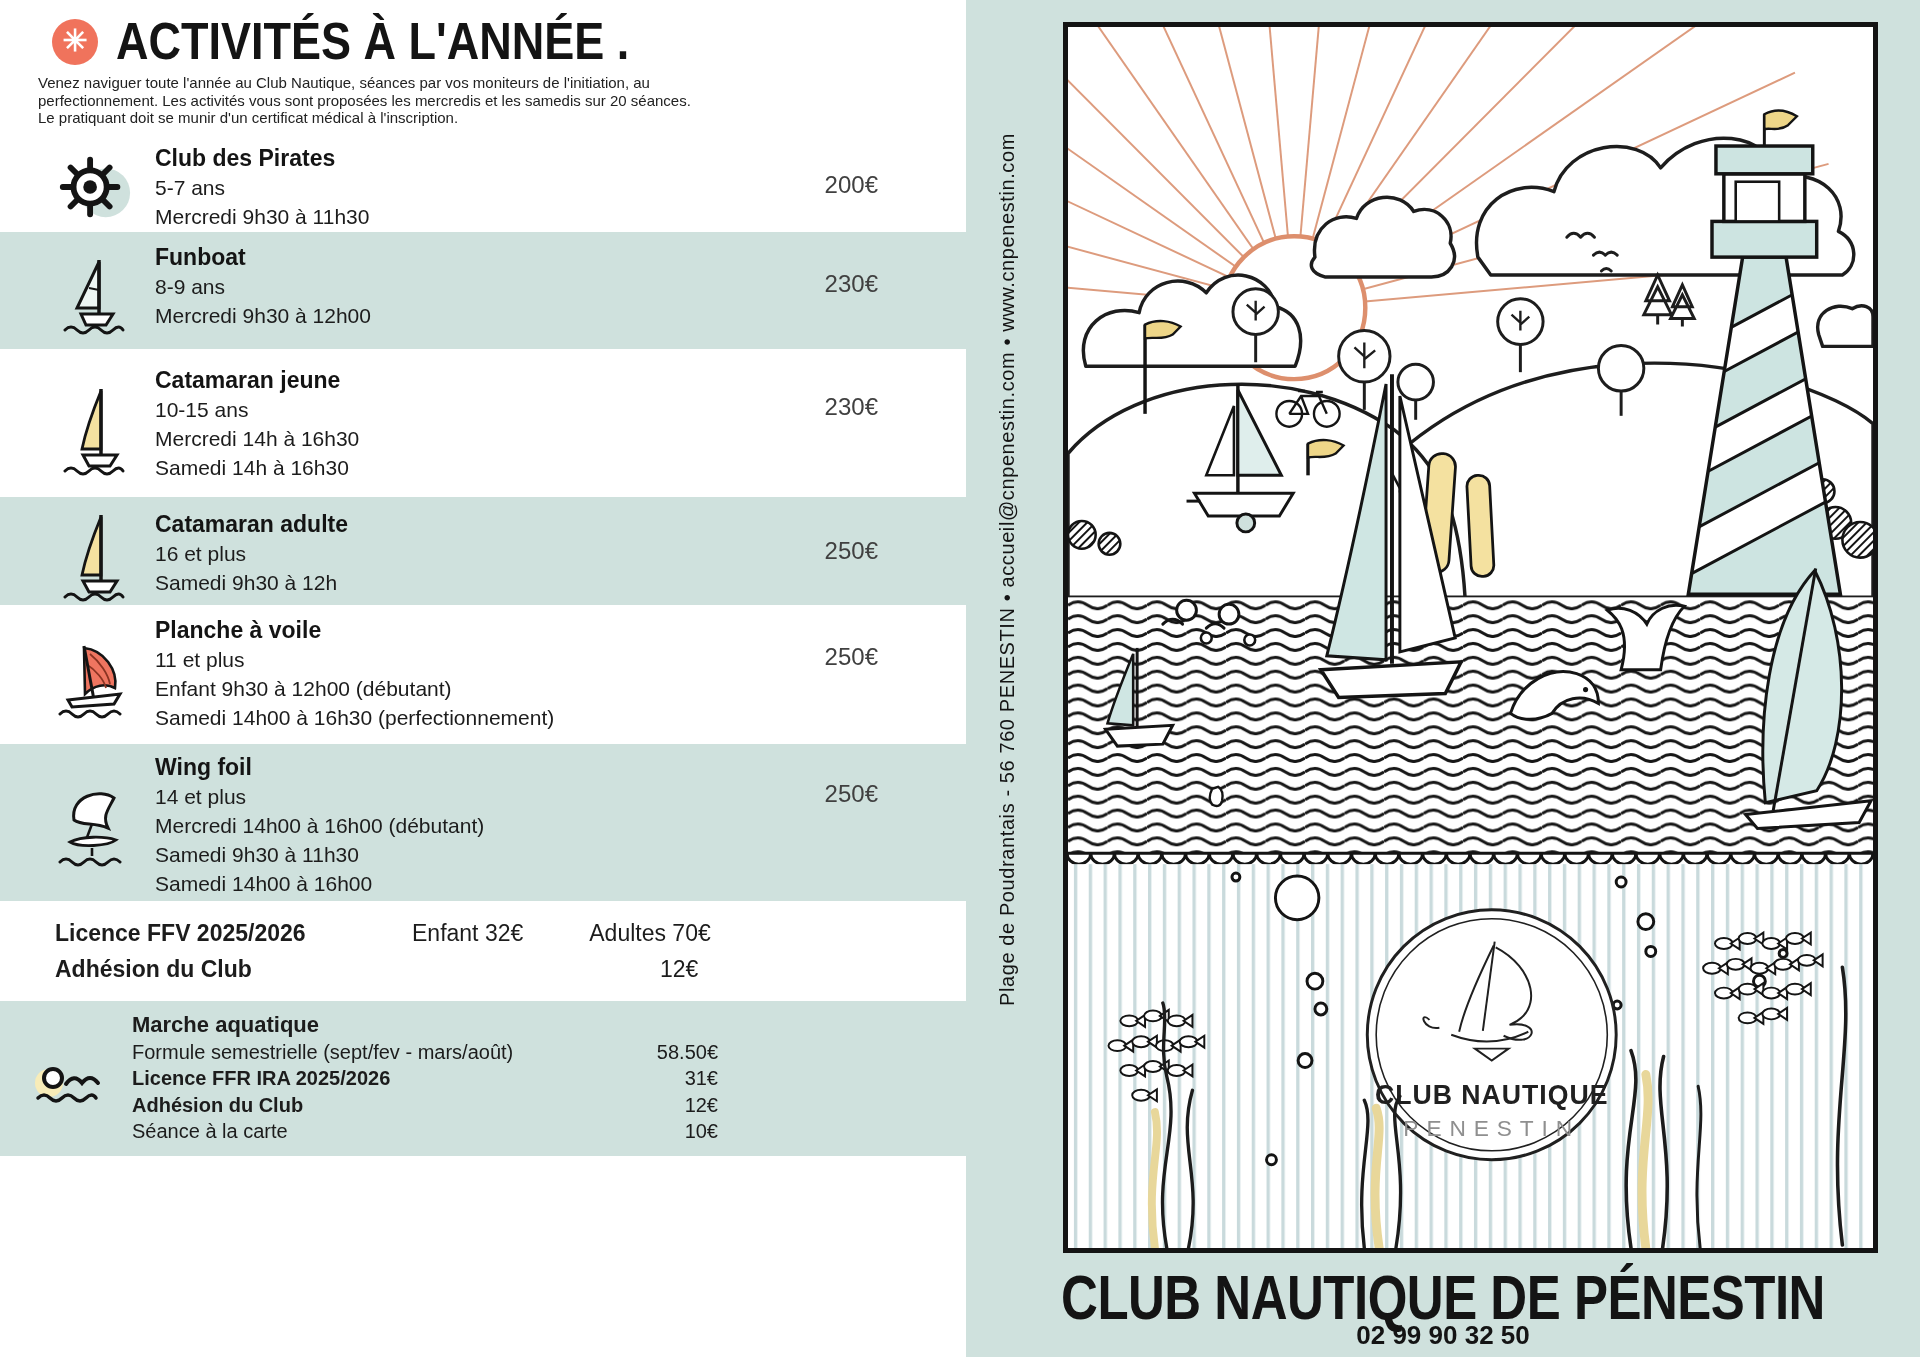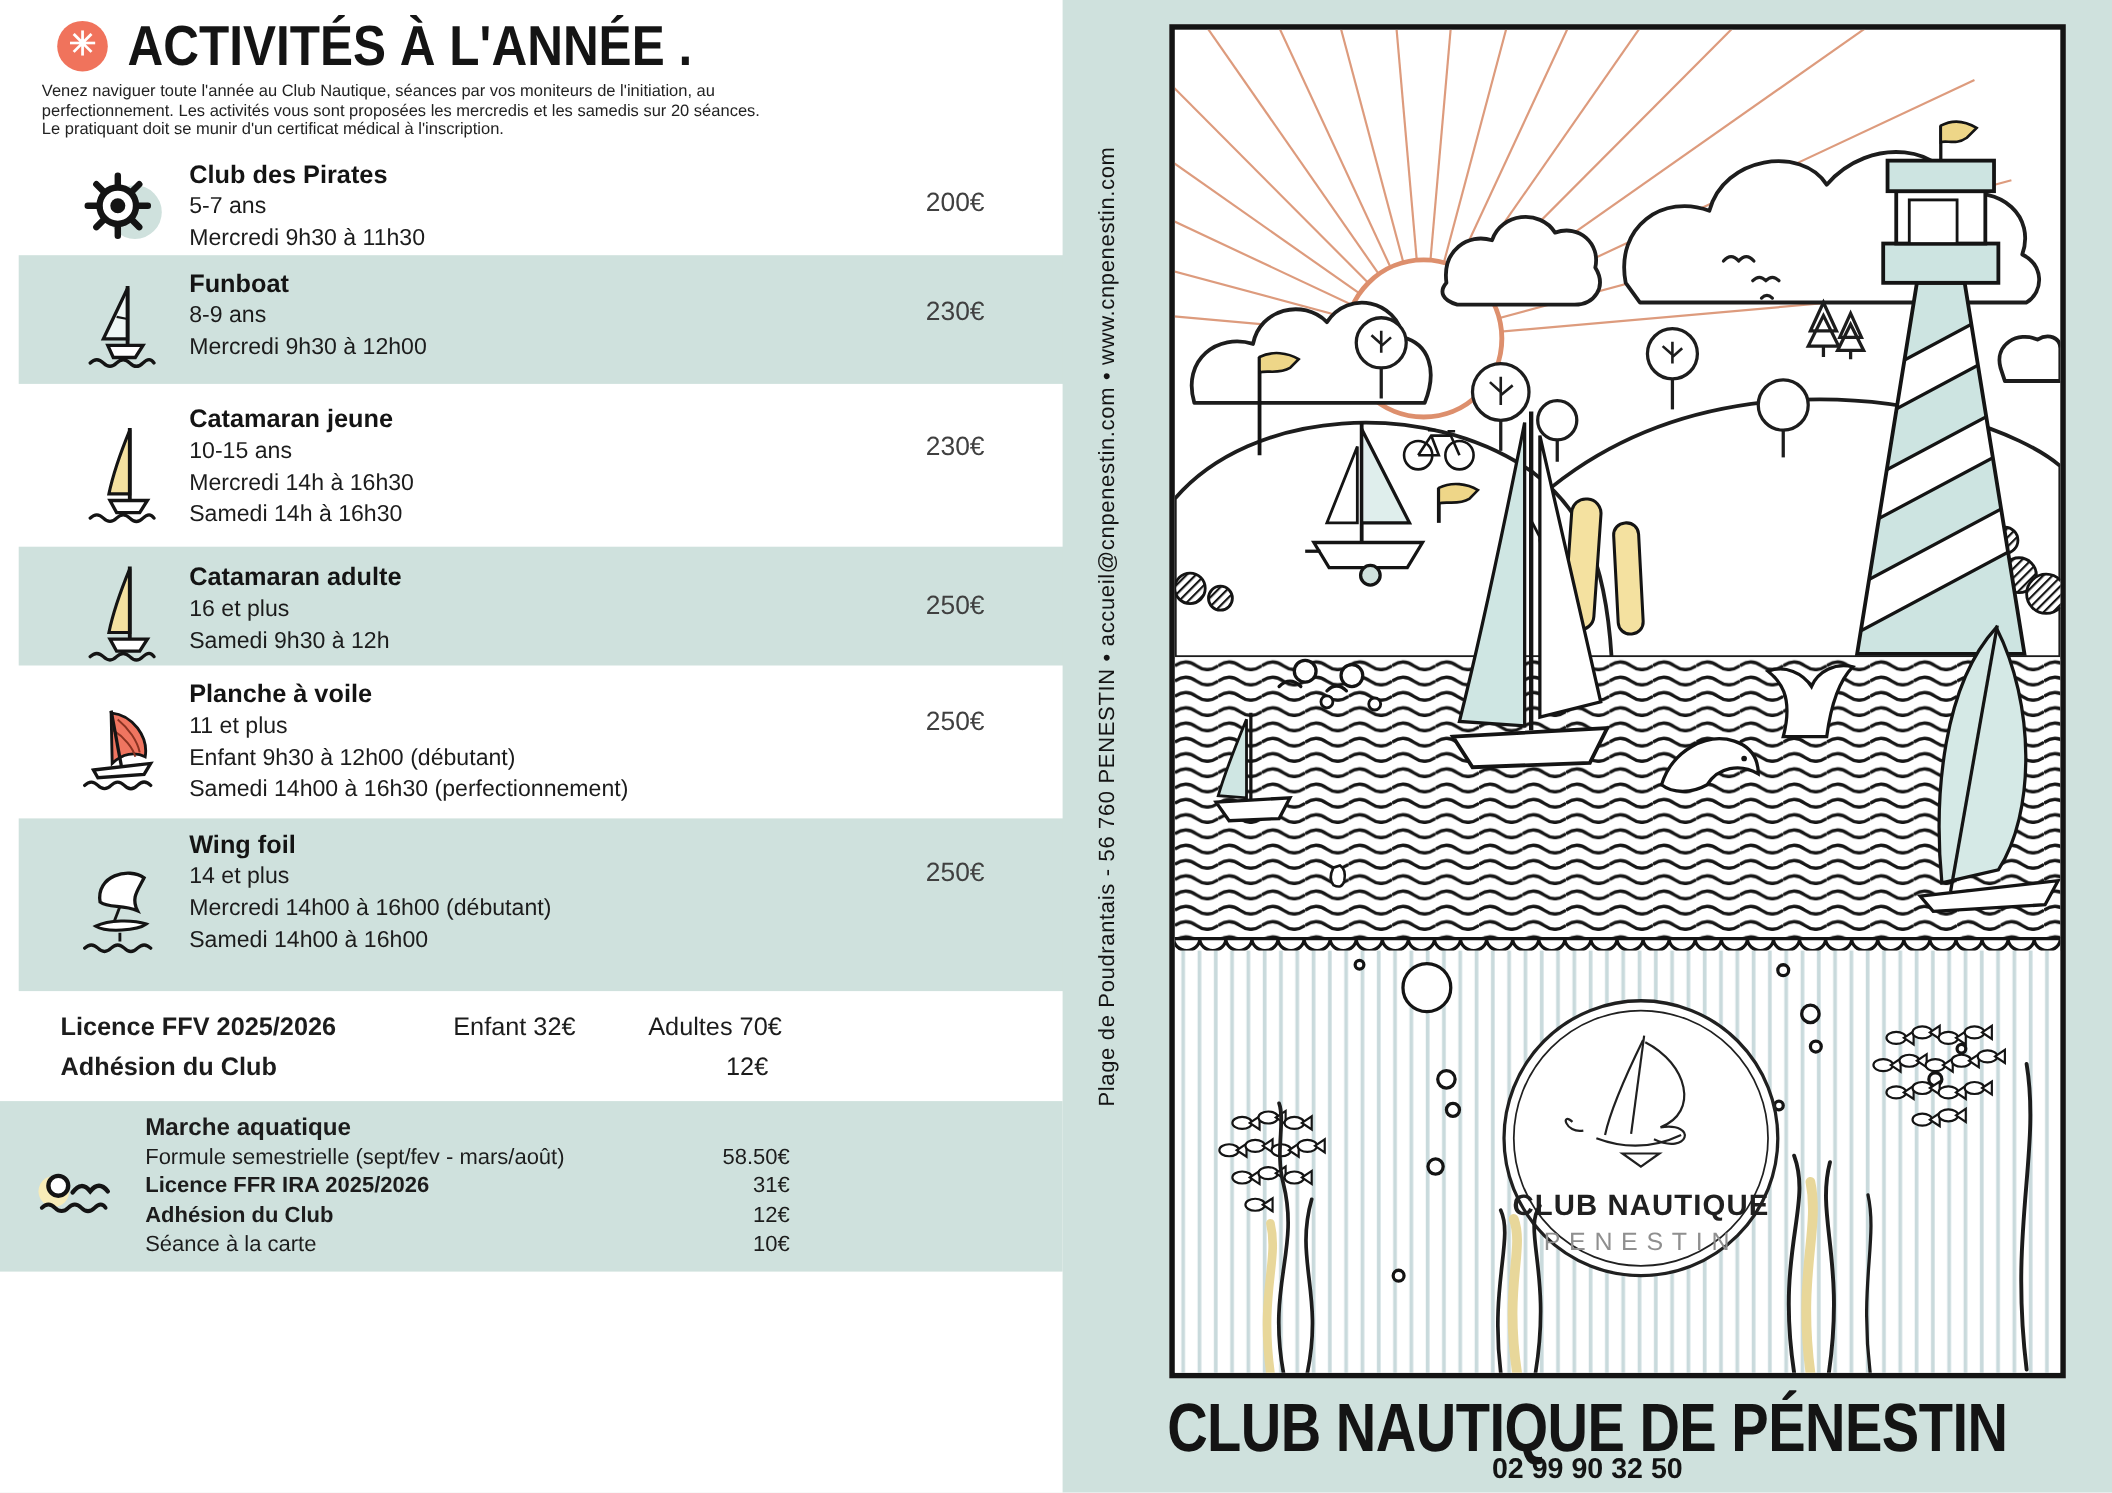--- a/index.html
+++ b/index.html
@@ -6,21 +6,21 @@
   .poster{position:relative;width:1920px;height:1357px;background:#ffffff;overflow:hidden;
           font-family:"Liberation Sans",sans-serif;color:#1c1c1c;}
   
   .page-left{position:absolute;left:0;top:0;width:966px;height:1357px;background:#fff;}
   .header-row{display:flex;align-items:center;padding:16px 0 0 52px;gap:18px;}
   .badge{width:46px;height:46px;border-radius:50%;background:#f0735c;display:flex;align-items:center;justify-content:center;flex:0 0 auto;}
   .badge span{color:#fff;font-size:30px;font-weight:700;line-height:1;transform:translateY(-1px);}
   .main-title{font-size:45px;font-weight:800;letter-spacing:0px;color:#141414;white-space:nowrap;
               transform:scaleY(1.14);transform-origin:left center;}
   .intro{margin:6px 0 0 38px;font-size:15px;line-height:17.5px;color:#222;width:690px;}
-  .acts{margin-top:8px;padding-left:17px;}
+  .acts{margin-top:8px;}
   .act{display:flex;align-items:flex-start;padding:0 88px 0 55px;box-sizing:border-box;width:966px;}
   .act.band{background:#cfe1dd;}
   .icon-box{width:78px;flex:0 0 78px;margin-right:22px;align-self:center;display:flex;justify-content:center;}
   .act-content{flex:1 1 auto;}
   .act-name{font-size:23px;font-weight:700;line-height:30px;color:#141414;}
   .act-line{font-size:21px;line-height:29px;color:#1c1c1c;}
   .act-line:empty{display:none;}
   .act-price{font-size:24px;margin-left:auto;margin-top:28px;color:#404040;white-space:nowrap;}
   .r1{height:97px;padding-top:8px;}
   .r2{height:117px;padding-top:10px;}
@@ -177,20 +177,21 @@
             <path d="M36,40 L30,56" stroke="#141414" stroke-width="2.6"></path>
             <path d="M14,58 C26,52 48,52 60,56 C52,62 24,64 14,58 Z" fill="#fff" stroke="#141414" stroke-width="2.8"></path>
             <line x1="36" y1="64" x2="36" y2="72" stroke="#141414" stroke-width="2.6"></line>
             <path d="M4,78 Q10,72 16,78 T28,78 T40,78 T52,78 T64,78" fill="none" stroke="#141414" stroke-width="3" stroke-linecap="round"></path>
           </svg>
         </div>
         <div class="act-content">
           <div class="act-name">Wing foil</div>
           <div class="act-line">14 et plus</div>
           <div class="act-line">Mercredi 14h00 à 16h00 (débutant)</div>
+          <div class="act-line">Samedi 9h30 à 11h30</div>
           <div class="act-line">Samedi 14h00 à 16h00</div>
         </div>
         <div class="act-price">250€</div>
       </div>
     </div>
 
     <div class="licence-block">
       <div class="lic-row">
         <span class="lic-label">Licence FFV 2025/2026</span>
         <span class="lic-child">Enfant 32€</span>

